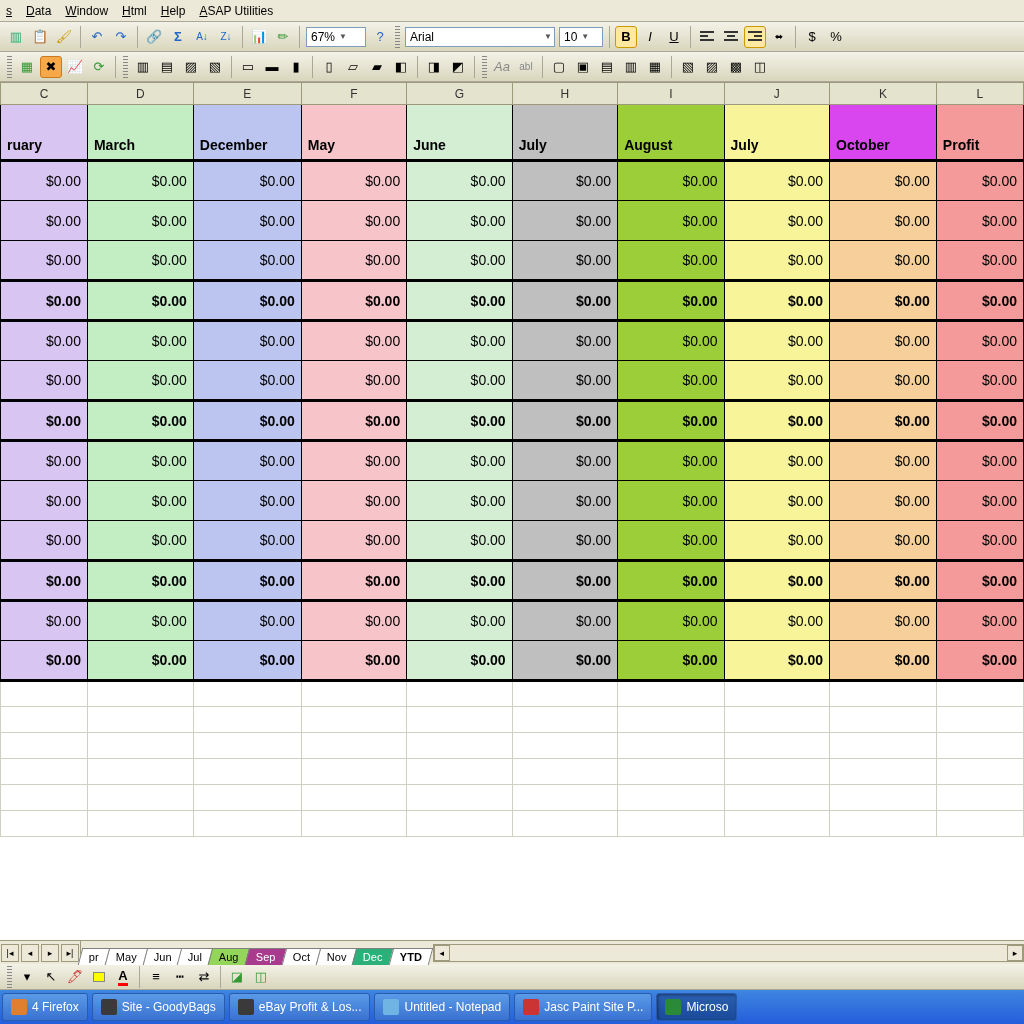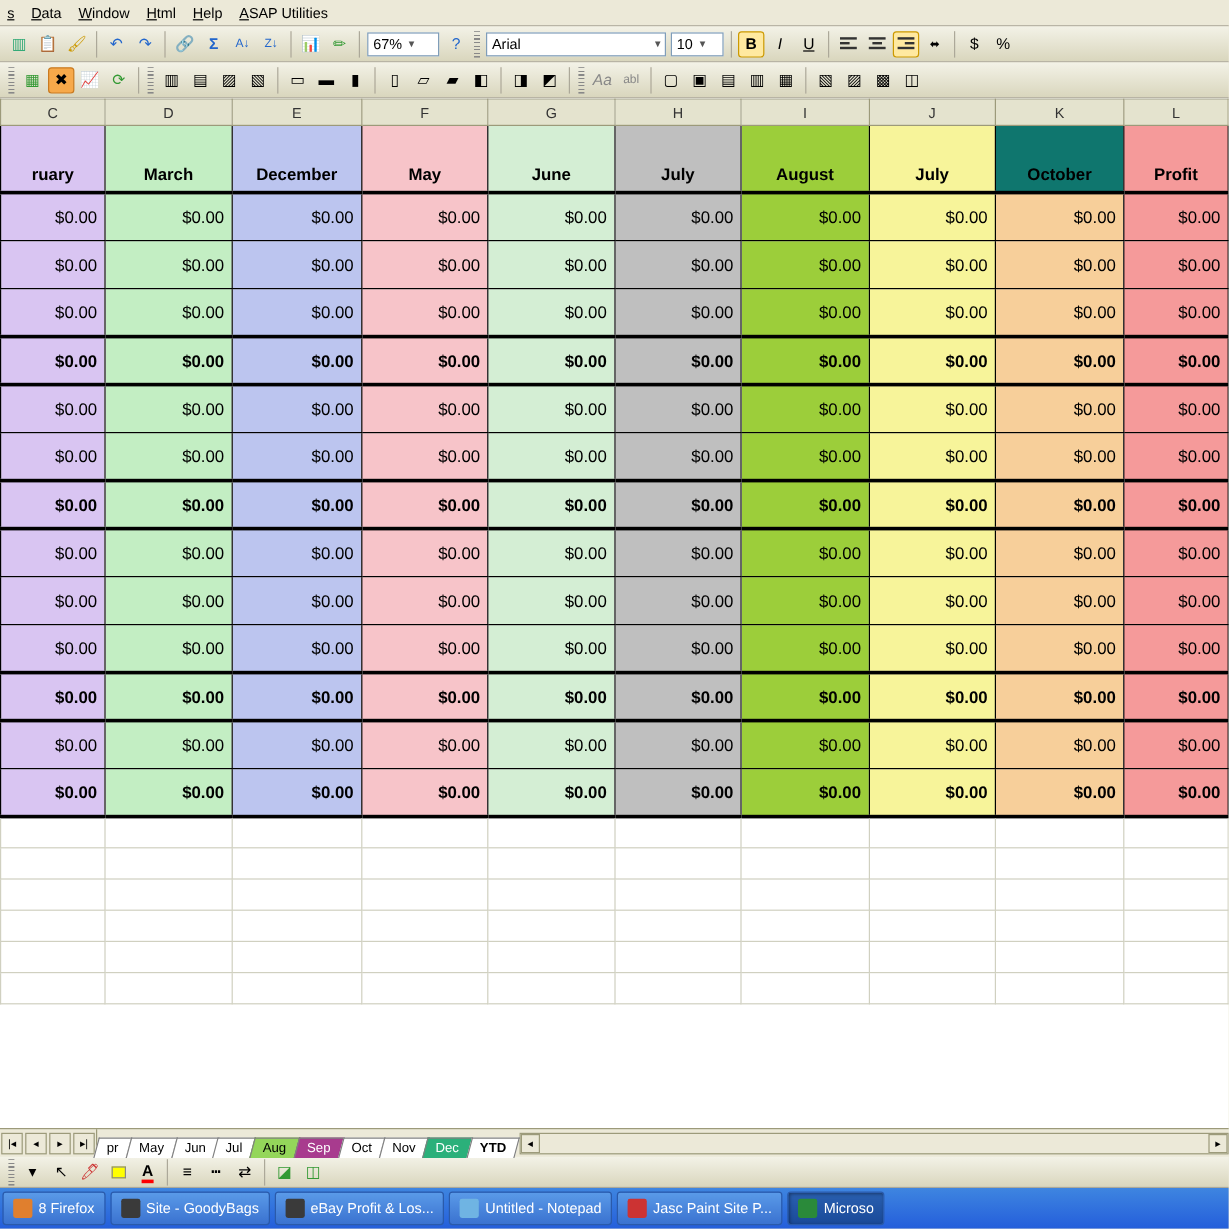--- a/index.html
+++ b/index.html
@@ -22,21 +22,21 @@
   .align-icon span{display:block;height:2px;background:#333;margin-bottom:2px;}
   .align-l span:nth-child(1){width:100%;} .align-l span:nth-child(2){width:60%;} .align-l span:nth-child(3){width:100%;}
   .align-c span:nth-child(1){width:100%;} .align-c span:nth-child(2){width:60%;margin-left:20%;} .align-c span:nth-child(3){width:100%;}
   .align-r span:nth-child(1){width:100%;} .align-r span:nth-child(2){width:60%;margin-left:40%;} .align-r span:nth-child(3){width:100%;}
   
   .grid-wrap { flex:1; overflow:hidden; background:#fff; position:relative;}
   table.sheet { border-collapse:collapse; table-layout:fixed; width:auto;}
   table.sheet th, table.sheet td { border:1px solid #000; overflow:hidden; }
   table.sheet th.colhdr { background:#e4e3ce; font-weight:normal; text-align:center; font-size:12px; height:22px; border:1px solid #9c9a7a; color:#333;}
   table.sheet td { height:40px; text-align:right; padding:0 6px; font-size:14px; }
-  table.sheet tr.monthhdr td { font-weight:bold; text-align:center; height:56px; vertical-align:bottom; padding-bottom:6px;margin-top:32px;}
+  table.sheet tr.monthhdr td { font-weight:bold; text-align:left; height:56px; vertical-align:bottom; padding-bottom:6px;margin-top:32px;}
   table.sheet tr.bold td{ font-weight:bold; }
   table.sheet tr.thickbot td{ border-bottom:3px solid #000;}
   table.sheet tr.empty td{ background:#fff !important; border:1px solid #d0d0c0; height:26px;}
   
   .tabstrip { height:24px; background:#ece9d8; display:flex; align-items:flex-end; border-top:1px solid #9c9a7a; font-size:11px;}
   .navbtns{display:flex; border-right:1px solid #9c9a7a; height:100%; align-items:center;}
   .navbtns .nb{ width:18px; height:18px; border:1px solid #9c9a7a; margin:0 1px; display:flex; align-items:center; justify-content:center; font-size:9px; background:#ece9d8; cursor:pointer;}
   .tab { padding:2px 8px; border:1px solid #808080; border-bottom:none; background:#fff; margin-left:-1px; transform:skewX(-15deg); cursor:pointer; position:relative; top:1px;}
   .tab span{ display:inline-block; transform:skewX(15deg);}
   .tab.active { background:#fff; font-weight:bold; z-index:2; }
@@ -199,21 +199,21 @@
         <tbody>
           <tr class="monthhdr thickbot">
             <td style="background:#d9c5f2;">ruary</td>
             <td style="background:#c3eec3;">March</td>
             <td style="background:#bcc5ef;">December</td>
             <td style="background:#f7c4c9;">May</td>
             <td style="background:#d4eed4;">June</td>
             <td style="background:#bfbfbf;">July</td>
             <td style="background:#9cce3a;">August</td>
             <td style="background:#f7f49a;">July</td>
-            <td style="background:#0f766e;">October</td>
+            <td style="background:#d946ef;">October</td>
             <td style="background:#f59a9a;">Profit</td>
           </tr>
         </tbody>
         <tbody>
           <tr class="">
             <td style="background:#d9c5f2;">$0.00</td>
             <td style="background:#c3eec3;">$0.00</td>
             <td style="background:#bcc5ef;">$0.00</td>
             <td style="background:#f7c4c9;">$0.00</td>
             <td style="background:#d4eed4;">$0.00</td>
@@ -521,21 +521,21 @@
     <div class="tbtn">┅</div>
     <div class="tbtn">⇄</div>
     <div class="tsep"></div>
     <div class="tbtn" style="color:#393;">◪</div>
     <div class="tbtn" style="color:#393;">◫</div>
   </div>
 
   <div class="taskbar" id="taskbar">
       <div class="taskbtn">
         <div class="ticon" style="background:#e07f2e;"></div>
-        <span>8 Firefox</span>
+        <span>4 Firefox</span>
       </div>
       <div class="taskbtn">
         <div class="ticon" style="background:#3a3a3a;"></div>
         <span>Site - GoodyBags</span>
       </div>
       <div class="taskbtn">
         <div class="ticon" style="background:#3a3a3a;"></div>
         <span>eBay Profit &amp; Los...</span>
       </div>
       <div class="taskbtn">

